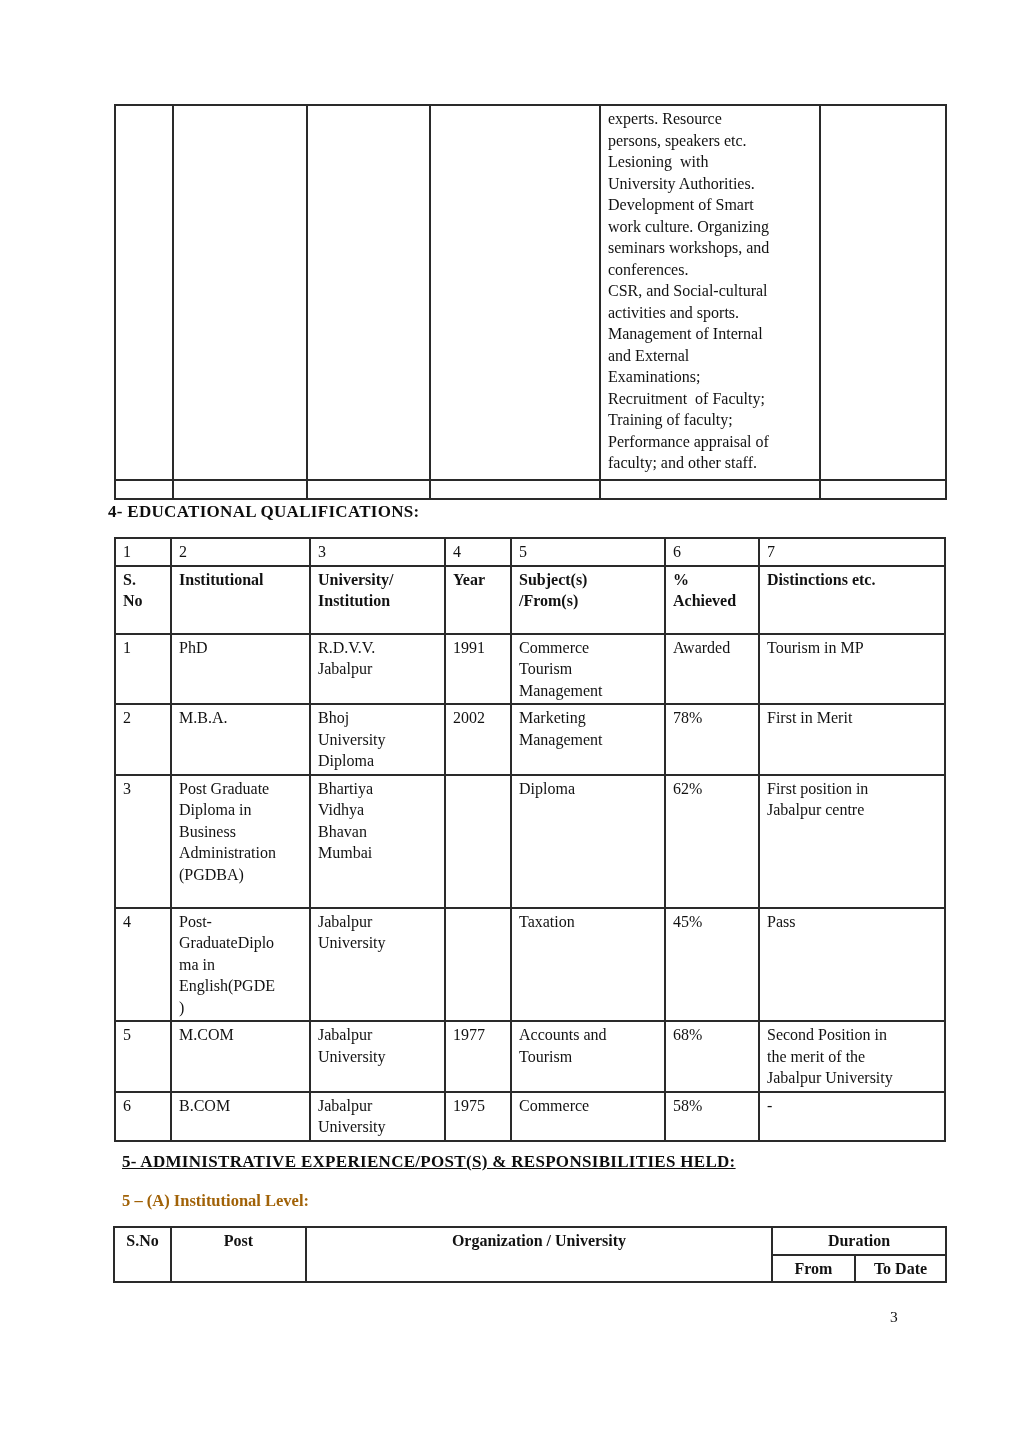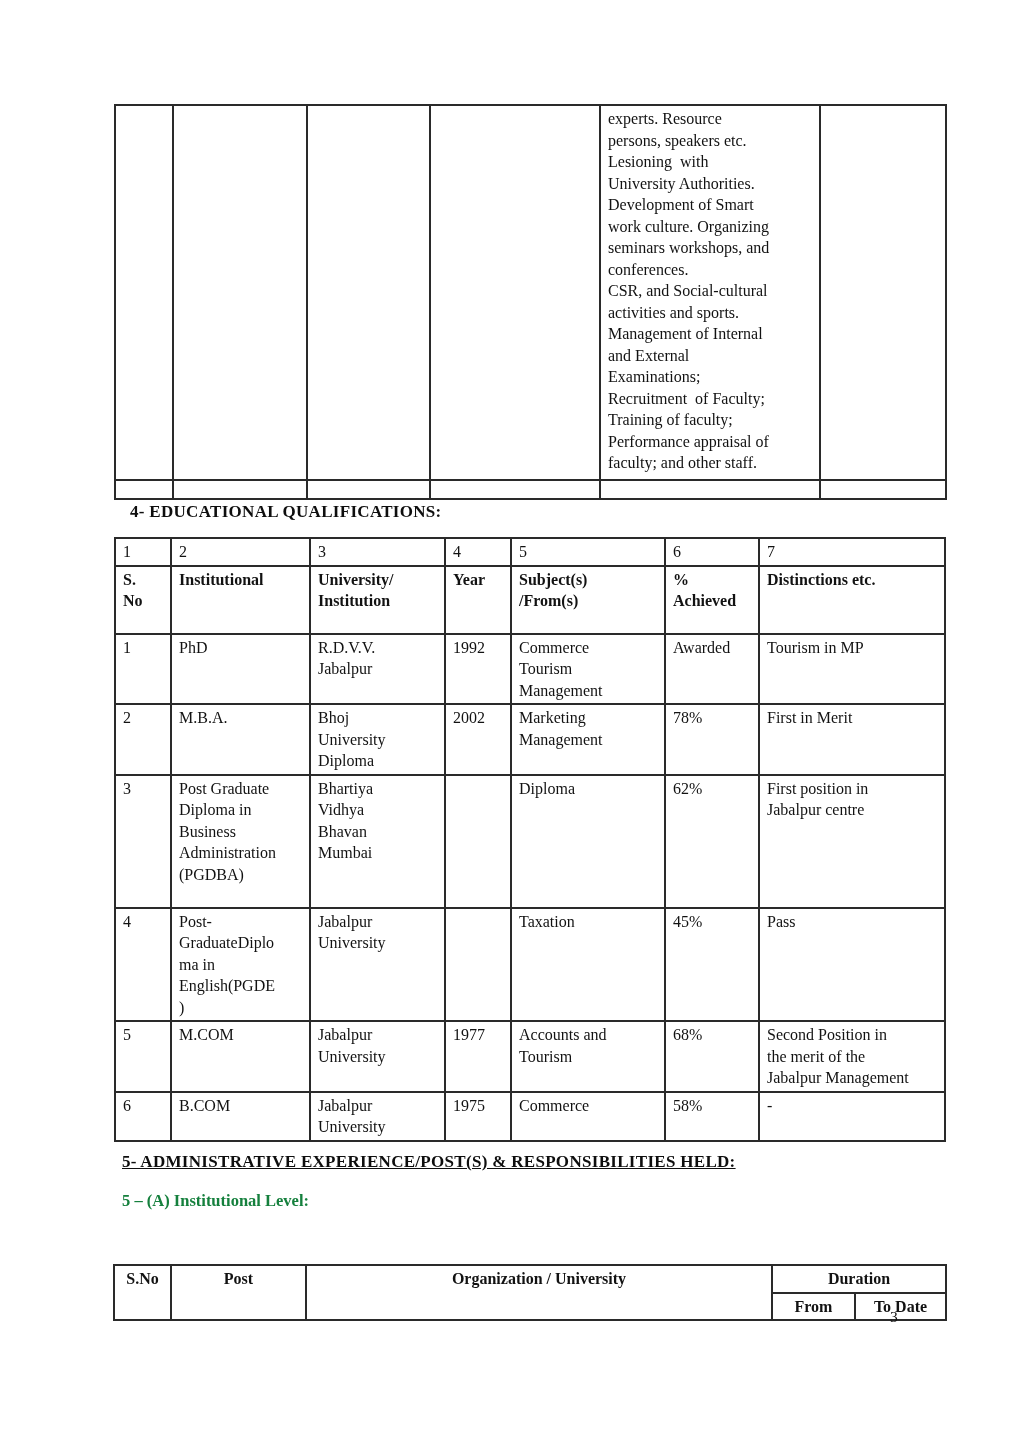--- a/index.html
+++ b/index.html
@@ -17,21 +17,21 @@
     padding:2px 4px 2px 7px;
     font-size:16px;line-height:21.5px;
     white-space:pre-wrap;overflow:hidden;
   }
   td.txt{padding-left:10px;}
   .bold{font-weight:bold;}
   .heading{
     font-weight:bold;font-size:17px;letter-spacing:0.3px;color:#0e0e0e;
     white-space:nowrap;
   }
-  .subheading{font-weight:bold;font-size:16.5px;color:#15803d;white-space:nowrap;}
+  .subheading{font-weight:bold;font-size:16.5px;color:#a16207;white-space:nowrap;}
   table.admin td{text-align:center;font-weight:bold;padding:2px 3px;}
   .pagenum{font-size:15.5px;color:#111;}
 </style>
 </head>
 <body>
 
 <div class="abs" style="left:114px;top:104px;">
   <table class="doc">
     <colgroup>
       <col style="width:58px">
@@ -71,21 +71,21 @@
         <td></td>
         <td></td>
         <td></td>
         <td></td>
         <td></td>
       </tr>
     </tbody>
   </table>
 </div>
 
-<div class="abs heading" style="left:130px;top:502px;">4- EDUCATIONAL QUALIFICATIONS:</div>
+<div class="abs heading" style="left:108px;top:502px;">4- EDUCATIONAL QUALIFICATIONS:</div>
 
 <div class="abs" style="left:114px;top:537px;">
   <table class="doc">
     <colgroup>
       <col style="width:56px">
         <col style="width:139px">
         <col style="width:135px">
         <col style="width:66px">
       <col style="width:154px">
         <col style="width:94px">
@@ -112,21 +112,21 @@
 /From(s)</td>
         <td class="bold">%
 Achieved</td>
         <td class="bold">Distinctions etc.</td>
       </tr>
       <tr>
         <td style="height:65px">1</td>
         <td>PhD</td>
         <td>R.D.V.V.
 Jabalpur</td>
-        <td>1992</td>
+        <td>1991</td>
         <td>Commerce
 Tourism
 Management</td>
         <td>Awarded</td>
         <td>Tourism in MP</td>
       </tr>
       <tr>
         <td style="height:65px">2</td>
         <td>M.B.A.</td>
         <td>Bhoj
@@ -173,40 +173,40 @@
         <td style="height:63px">5</td>
         <td>M.COM</td>
         <td>Jabalpur
 University</td>
         <td>1977</td>
         <td>Accounts and
 Tourism</td>
         <td>68%</td>
         <td>Second Position in
 the merit of the
-Jabalpur Management</td>
+Jabalpur University</td>
       </tr>
       <tr>
         <td style="height:42px">6</td>
         <td>B.COM</td>
         <td>Jabalpur
 University</td>
         <td>1975</td>
         <td>Commerce</td>
         <td>58%</td>
         <td>-</td>
       </tr>
     </tbody>
   </table>
 </div>
 
 <div class="abs heading" style="left:122px;top:1152px;text-decoration:underline;">5- ADMINISTRATIVE EXPERIENCE/POST(S) &amp; RESPONSIBILITIES HELD:</div>
 <div class="abs subheading" style="left:122px;top:1191px;">5 – (A) Institutional Level:</div>
 
-<div class="abs" style="left:113px;top:1264px;">
+<div class="abs" style="left:113px;top:1226px;">
   <table class="doc admin">
     <colgroup>
       <col style="width:57px">
         <col style="width:135px">
         <col style="width:466px">
       <col style="width:83px">
         <col style="width:91px">
     </colgroup>
     <tbody>
       <tr>

